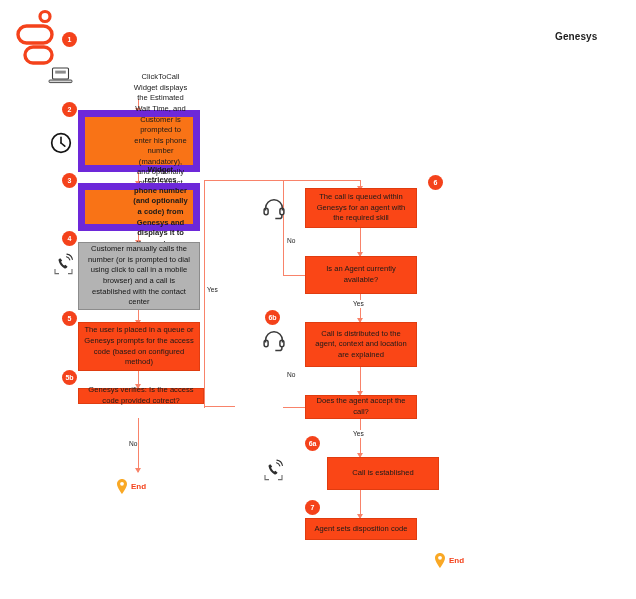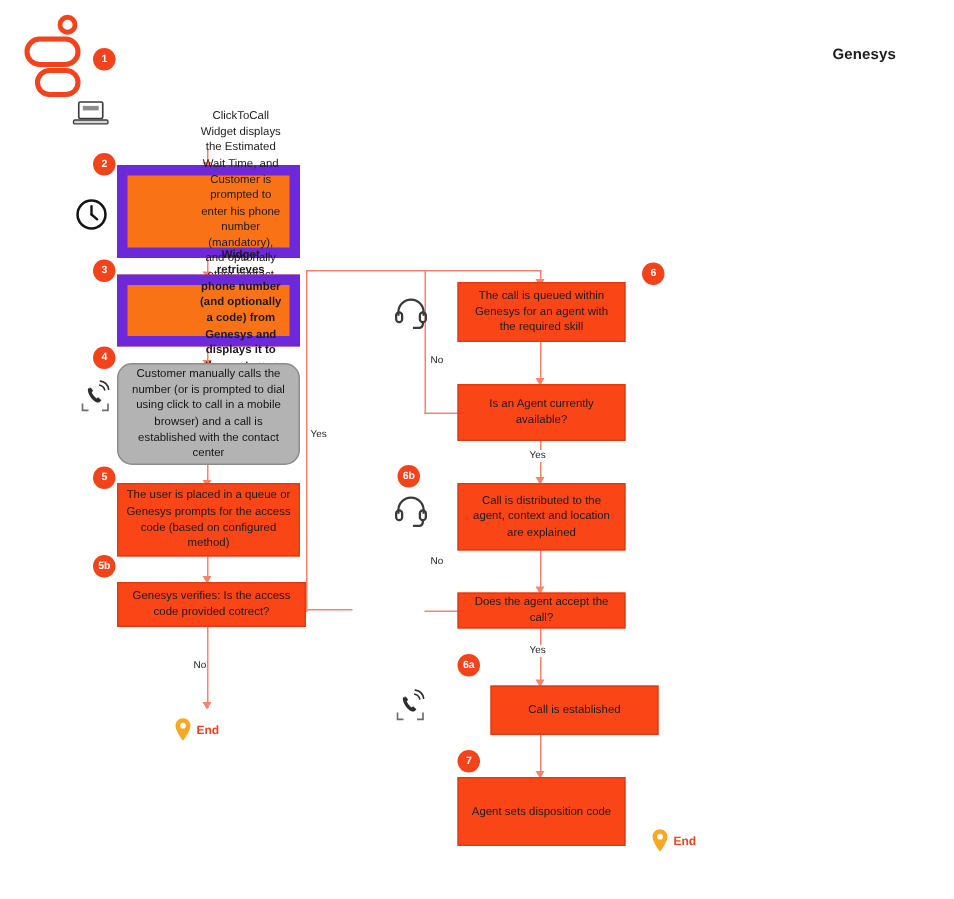--- a/index.html
+++ b/index.html
@@ -146,36 +146,36 @@
     <svg width="26" height="26" viewBox="0 0 26 26">
       <circle cx="13" cy="13" r="9.3" fill="#fff" stroke="#141414" stroke-width="1.7"></circle>
       <line x1="13" y1="13" x2="13" y2="7.4" stroke="#141414" stroke-width="1.6" stroke-linecap="round"></line>
       <line x1="13" y1="13" x2="16.8" y2="16.2" stroke="#141414" stroke-width="1.6" stroke-linecap="round"></line>
     </svg>
   </div>
 
   <div class="node white" id="n3" style="left:78px;top:183px;width:122px;height:48px;font-weight:bold;">Widget retrieves phone number (and optionally a code) from Genesys and displays it to the customer</div>
   <div class="badge" style="left:62px;top:173px;">3</div>
 
-  <div class="node gray" id="n4" style="left:78px;top:242px;width:122px;height:68px;border-radius:10px;">Customer manually calls the number (or is prompted to dial using  click to call in a mobile browser) and a call is established with the contact center</div>
+  <div class="node gray" id="n4" style="left:78px;top:242px;width:122px;height:68px;">Customer manually calls the number (or is prompted to dial using  click to call in a mobile browser) and a call is established with the contact center</div>
   <div class="badge" style="left:62px;top:231px;">4</div>
   <div class="ico" style="left:52px;top:252px;">
     <svg width="24" height="26" viewBox="0 0 24 26">
       <path d="M7.6 6.2c-.7.5-1.2 1.4-1 2.3.5 3 2.9 6.3 5.7 7.7.8.4 1.8.2 2.4-.4l.9-1-2.2-2-1 .8c-1.5-.9-2.8-2.6-3.3-4.2l1.1-.7-1.7-2.4-.9.9z" fill="#2e2e2e"></path>
       <path d="M14.5 4.8c1.6.3 2.9 1.5 3.3 3.1" fill="none" stroke="#2e2e2e" stroke-width="1.1" stroke-linecap="round"></path>
       <path d="M14.9 2.1c2.8.4 5 2.6 5.5 5.4" fill="none" stroke="#2e2e2e" stroke-width="1.1" stroke-linecap="round"></path>
       <path d="M3 17v4.6h4" fill="none" stroke="#6d6d6d" stroke-width="1.1"></path>
       <path d="M20 17v4.6h-4" fill="none" stroke="#6d6d6d" stroke-width="1.1"></path>
     </svg>
   </div>
 
   <div class="node orange" id="n5" style="left:78px;top:322px;width:122px;height:49px;">The user is placed in a queue or Genesys prompts for  the access code (based on configured method)</div>
   <div class="badge" style="left:62px;top:311px;">5</div>
 
-  <div class="node orange" id="n5b" style="left:78px;top:388px;width:126px;height:30px;">Genesys verifies: Is the access code provided cotrect?</div>
+  <div class="node orange" id="n5b" style="left:78px;top:388px;width:126px;height:16px;">Genesys verifies: Is the access code provided cotrect?</div>
   <div class="badge" style="left:62px;top:370px;">5b</div>
 
   <div class="node orange" id="n6" style="left:305px;top:188px;width:112px;height:40px;">The call is queued within Genesys for an agent with the required skill</div>
   <div class="badge" style="left:428px;top:175px;">6</div>
   <div class="ico" style="left:261px;top:196px;">
     <svg width="26" height="26" viewBox="0 0 26 26">
       <path d="M4.6 14.5v-2.4a8.4 8.4 0 0 1 16.8 0v2.4" fill="none" stroke="#3a3a3a" stroke-width="1.5"></path>
       <rect x="3.1" y="12.2" width="4" height="6.6" rx="2" fill="none" stroke="#3a3a3a" stroke-width="1.5"></rect>
       <rect x="18.9" y="12.2" width="4" height="6.6" rx="2" fill="none" stroke="#3a3a3a" stroke-width="1.5"></rect>
       <path d="M20.9 18.8v1.4a2.4 2.4 0 0 1-2.4 2.4h-4.2" fill="none" stroke="#3a3a3a" stroke-width="1.5"></path>
@@ -202,21 +202,21 @@
   <div class="ico" style="left:262px;top:458px;">
     <svg width="24" height="26" viewBox="0 0 24 26">
       <path d="M7.6 6.2c-.7.5-1.2 1.4-1 2.3.5 3 2.9 6.3 5.7 7.7.8.4 1.8.2 2.4-.4l.9-1-2.2-2-1 .8c-1.5-.9-2.8-2.6-3.3-4.2l1.1-.7-1.7-2.4-.9.9z" fill="#2e2e2e"></path>
       <path d="M14.5 4.8c1.6.3 2.9 1.5 3.3 3.1" fill="none" stroke="#2e2e2e" stroke-width="1.1" stroke-linecap="round"></path>
       <path d="M14.9 2.1c2.8.4 5 2.6 5.5 5.4" fill="none" stroke="#2e2e2e" stroke-width="1.1" stroke-linecap="round"></path>
       <path d="M3 17v4.6h4" fill="none" stroke="#6d6d6d" stroke-width="1.1"></path>
       <path d="M20 17v4.6h-4" fill="none" stroke="#6d6d6d" stroke-width="1.1"></path>
     </svg>
   </div>
 
-  <div class="node orange" id="n7" style="left:305px;top:518px;width:112px;height:46px;">Agent sets disposition code</div>
+  <div class="node orange" id="n7" style="left:305px;top:518px;width:112px;height:22px;">Agent sets disposition code</div>
   <div class="badge" style="left:305px;top:500px;">7</div>
 
   <div class="ico" style="left:116px;top:478px;">
     <svg width="12" height="17" viewBox="0 0 12 17">
       <path d="M6 .9C3.2.9 1 3.1 1 5.9c0 3.5 5 10 5 10s5-6.5 5-10c0-2.8-2.2-5-5-5z" fill="#f9a825"></path>
       <circle cx="6" cy="5.8" r="1.9" fill="#ffffff"></circle>
     </svg>
   </div>
   <div class="end-text" style="left:131px;top:482px;">End</div>
 

